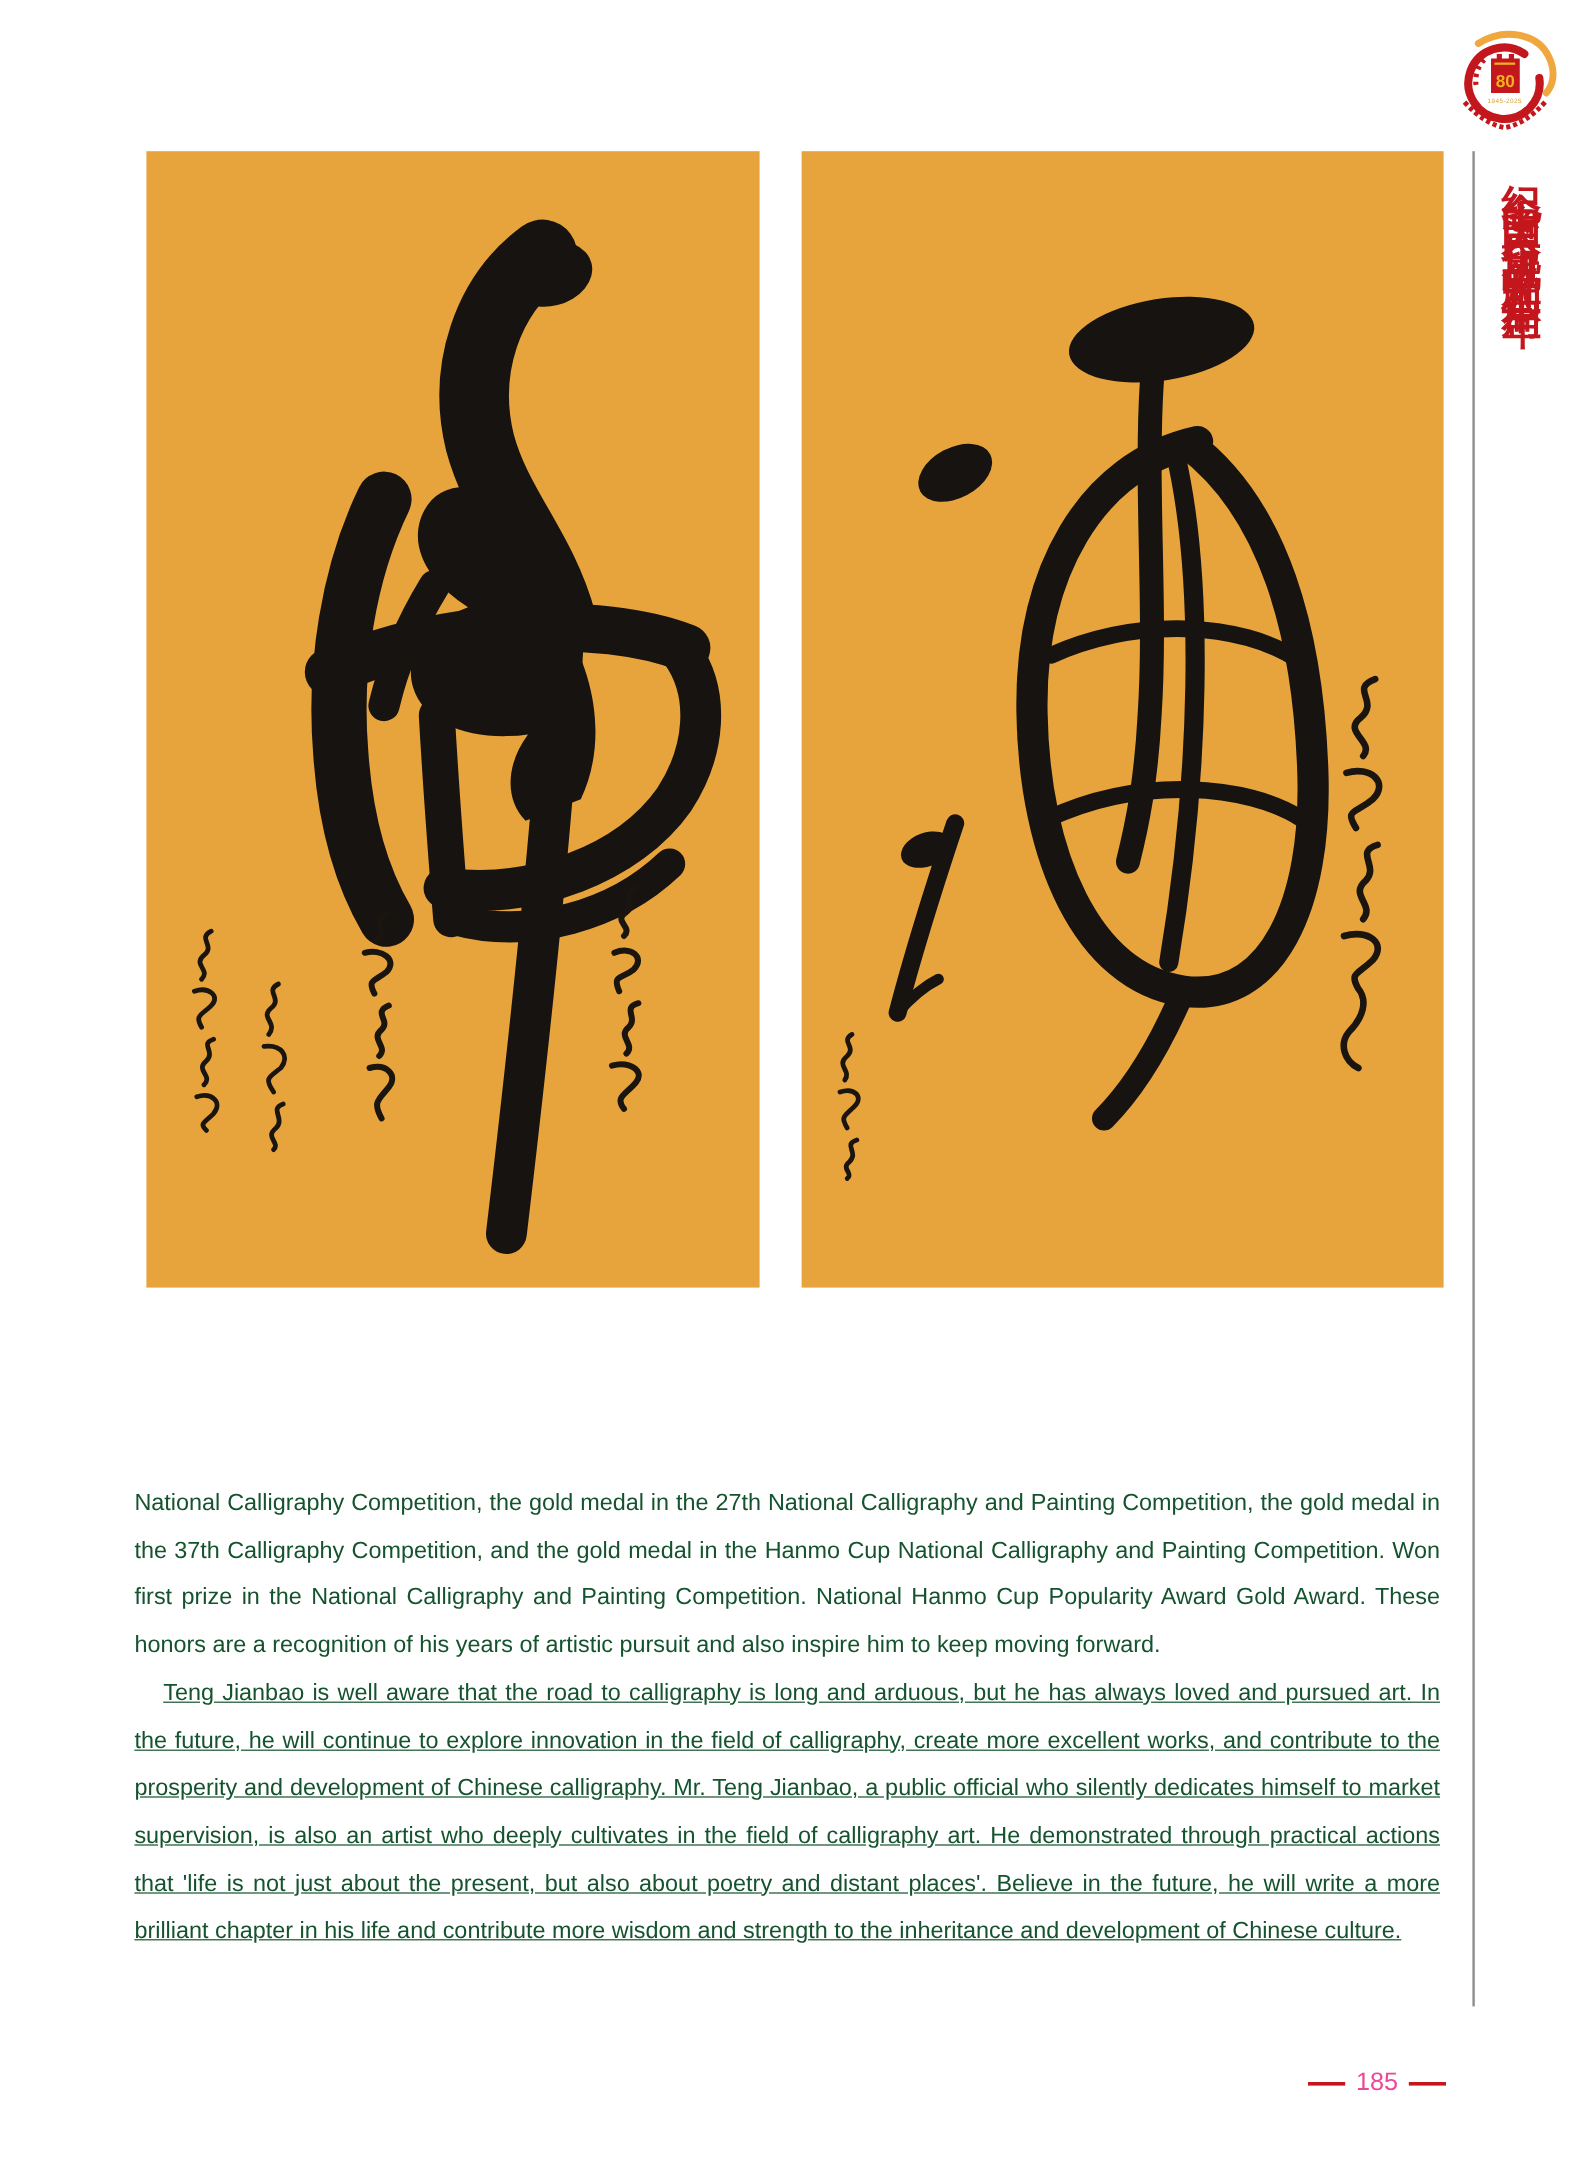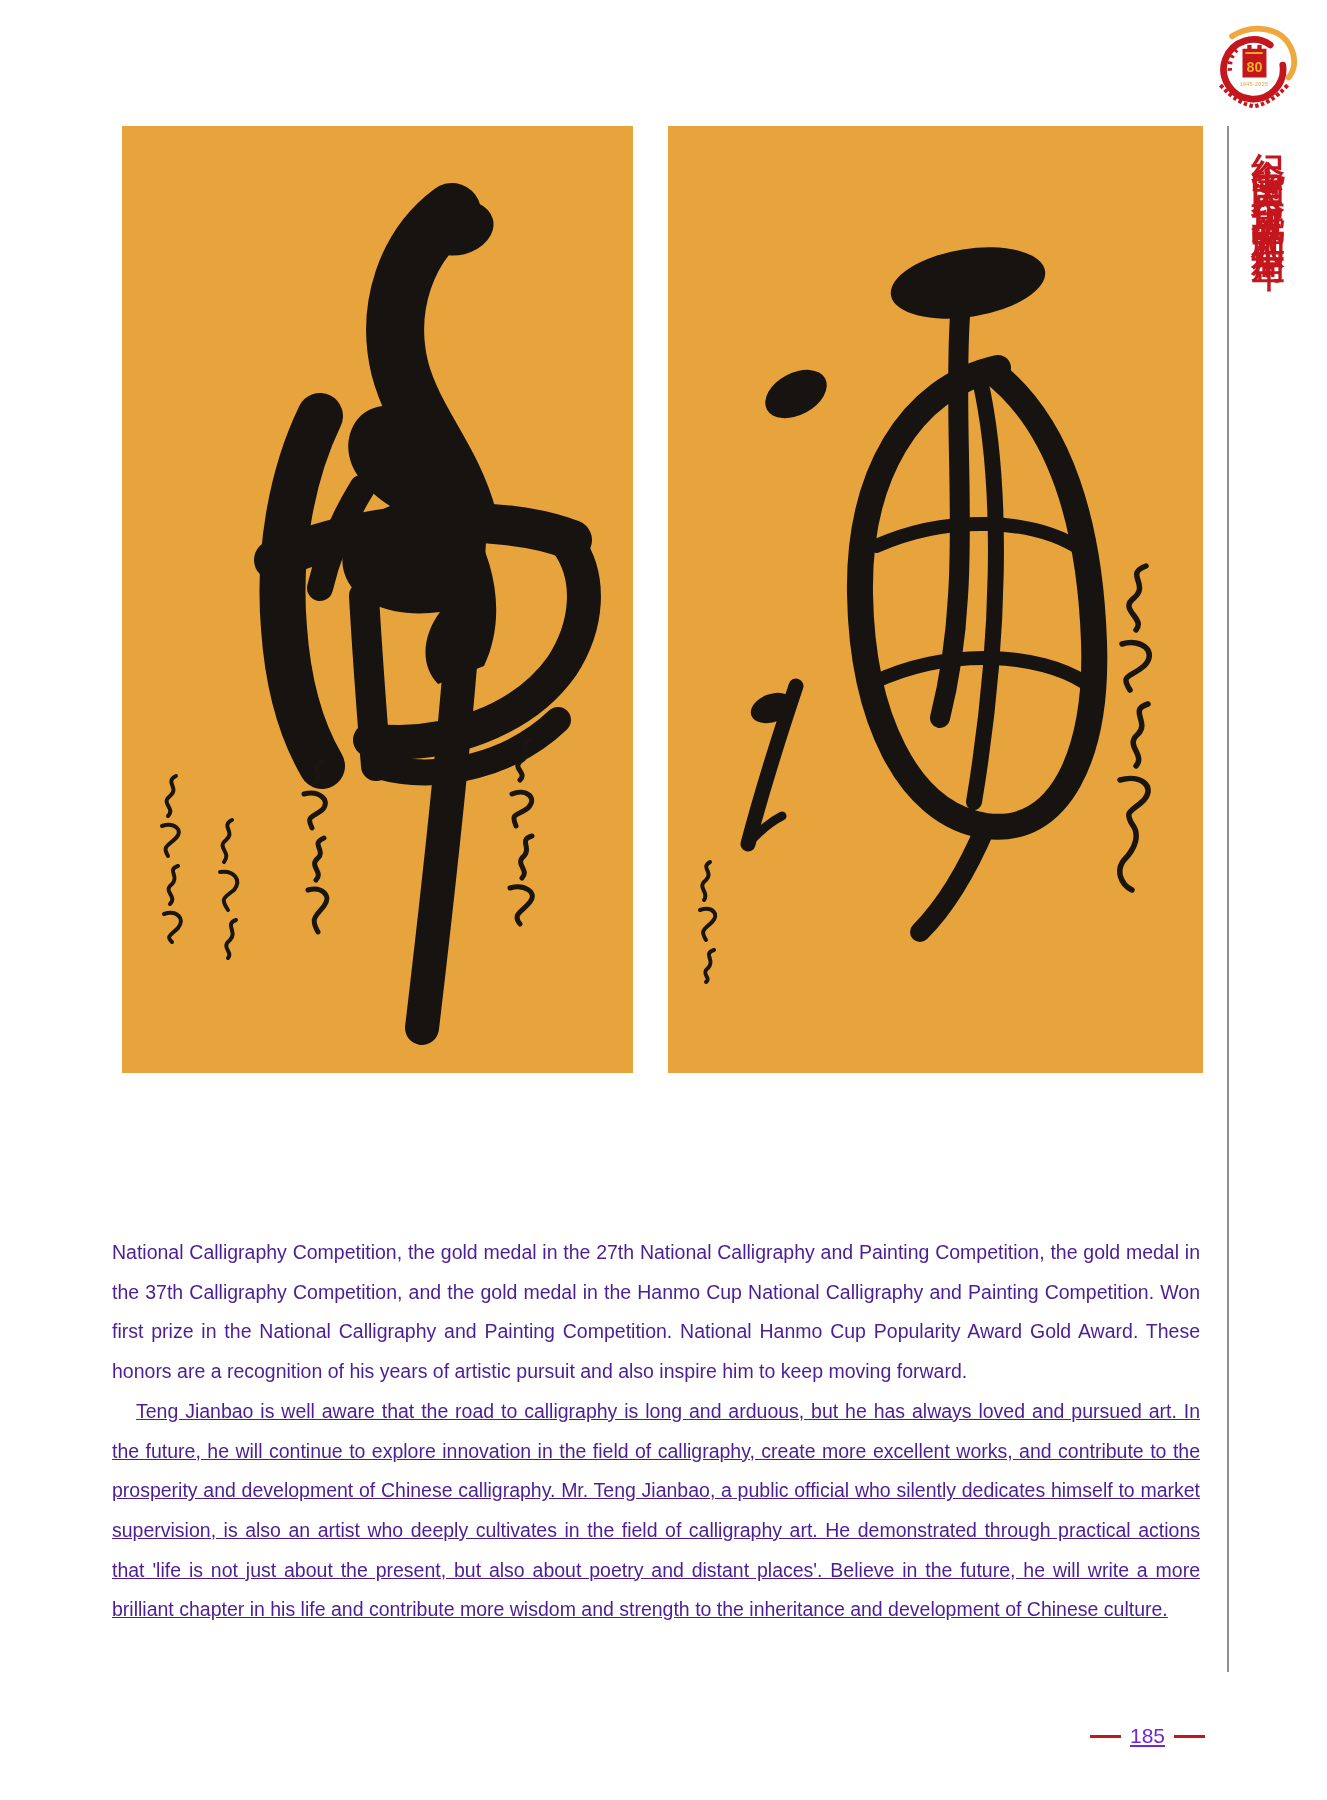--- a/index.html
+++ b/index.html
@@ -24,28 +24,28 @@
     position:absolute;left:1245px;top:127px;height:680px;
     writing-mode:vertical-rl;text-orientation:upright;
     font-family:"DejaVu Serif","Liberation Serif",serif;
     font-size:33px;letter-spacing:7px;color:#C3161D;font-weight:600;
   }
   
   .emblem{position:absolute;left:1207px;top:20px;width:94px;height:92px;}
   
   .article{
     position:absolute;left:112px;top:1233px;width:1088px;
-    font-size:19.5px;line-height:39.7px;color:#4c1d95;text-align:justify;
+    font-size:19.5px;line-height:39.7px;color:#14532d;text-align:justify;
   }
   .article p{margin:0;}
   .article p.indent{text-indent:24px;text-decoration:underline;}
   
   .page-number{
     position:absolute;left:1090px;top:1724px;display:flex;align-items:center;gap:9px;
-    font-size:21px;color:#6d28d9;text-decoration:underline;
+    font-size:21px;color:#ec4899;
   }
   .pn-dash{display:inline-block;width:31px;height:3px;background:#C3161D;}
 </style>
 </head>
 <body>
 
 <svg class="emblem" viewBox="0 0 98 92">
 
   <path d="M66,24 A31,31 0 1 0 79,45" fill="none" stroke="#C3161D" stroke-width="7" stroke-linecap="round"></path>
   <path d="M31,29 A27,27 0 0 0 24,51" fill="none" stroke="#C3161D" stroke-width="4.5" stroke-dasharray="3 4"></path>

